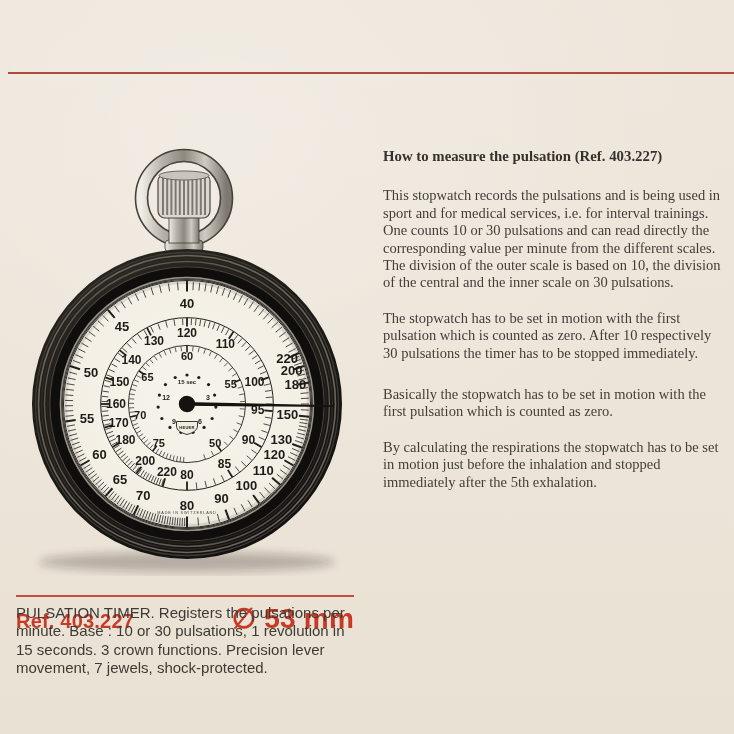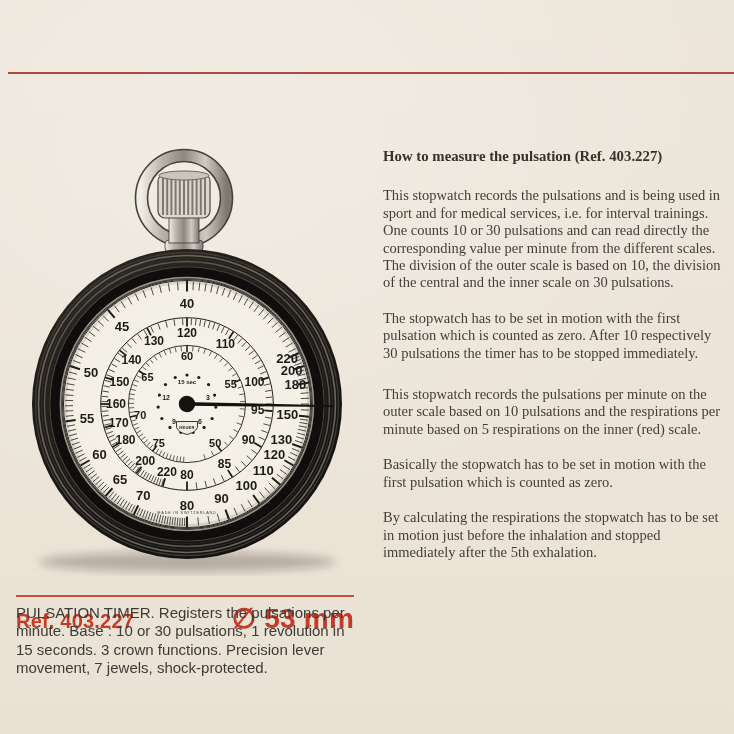--- a/index.html
+++ b/index.html
@@ -518,19 +518,18 @@
 
   <div class="left-desc">PULSATION TIMER. Registers the pulsations per minute. Base : 10 or 30 pulsations, 1 revolution in 15 seconds. 3 crown functions. Precision lever movement, 7 jewels, shock-protected.</div>
 
   <div class="right-col">
     <div class="section">
       <h3>How to measure the pulsation (Ref. 403.227)</h3>
       <p>This stopwatch records the pulsations and is being used in sport and for medical services, i.e. for interval trainings. One counts 10 or 30 pulsations and can read directly the corresponding value per minute from the different scales. The division of the outer scale is based on 10, the division of the central and the inner scale on 30 pulsations.</p>
       <p>The stopwatch has to be set in motion with the first pulsation which is counted as zero. After 10 respectively 30 pulsations the timer has to be stopped immediately.</p>
     </div>
     <div class="section">
-      <p>This stopwatch records the pulsations per minute on the outer scale based on 10 pulsations and the respirations per minute based on 5 respirations on the inner (red) scale.</p>
       <p>Basically the stopwatch has to be set in motion with the first pulsation which is counted as zero.</p>
       <p>By calculating the respirations the stopwatch has to be set in motion just before the inhalation and stopped immediately after the 5th exhalation.</p>
     </div>
   </div>
 
 </div>
 
 </body></html>

